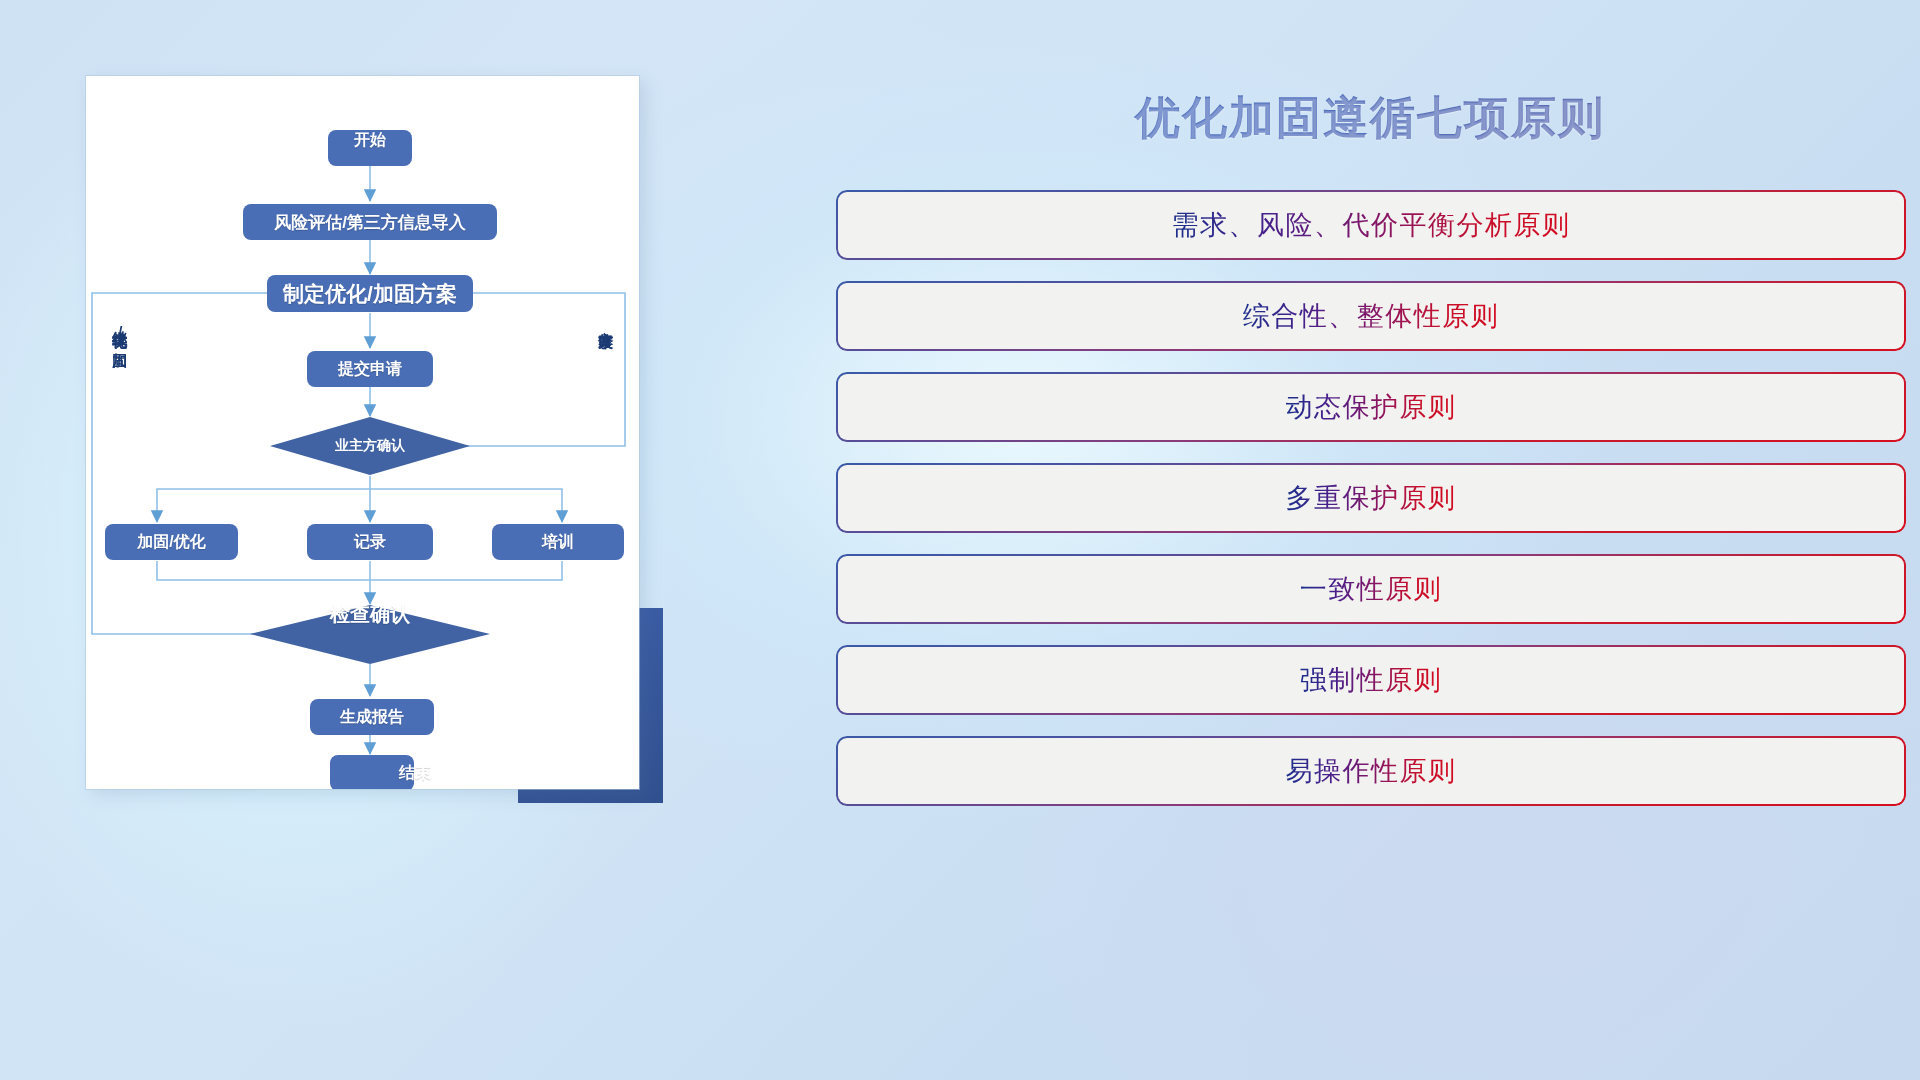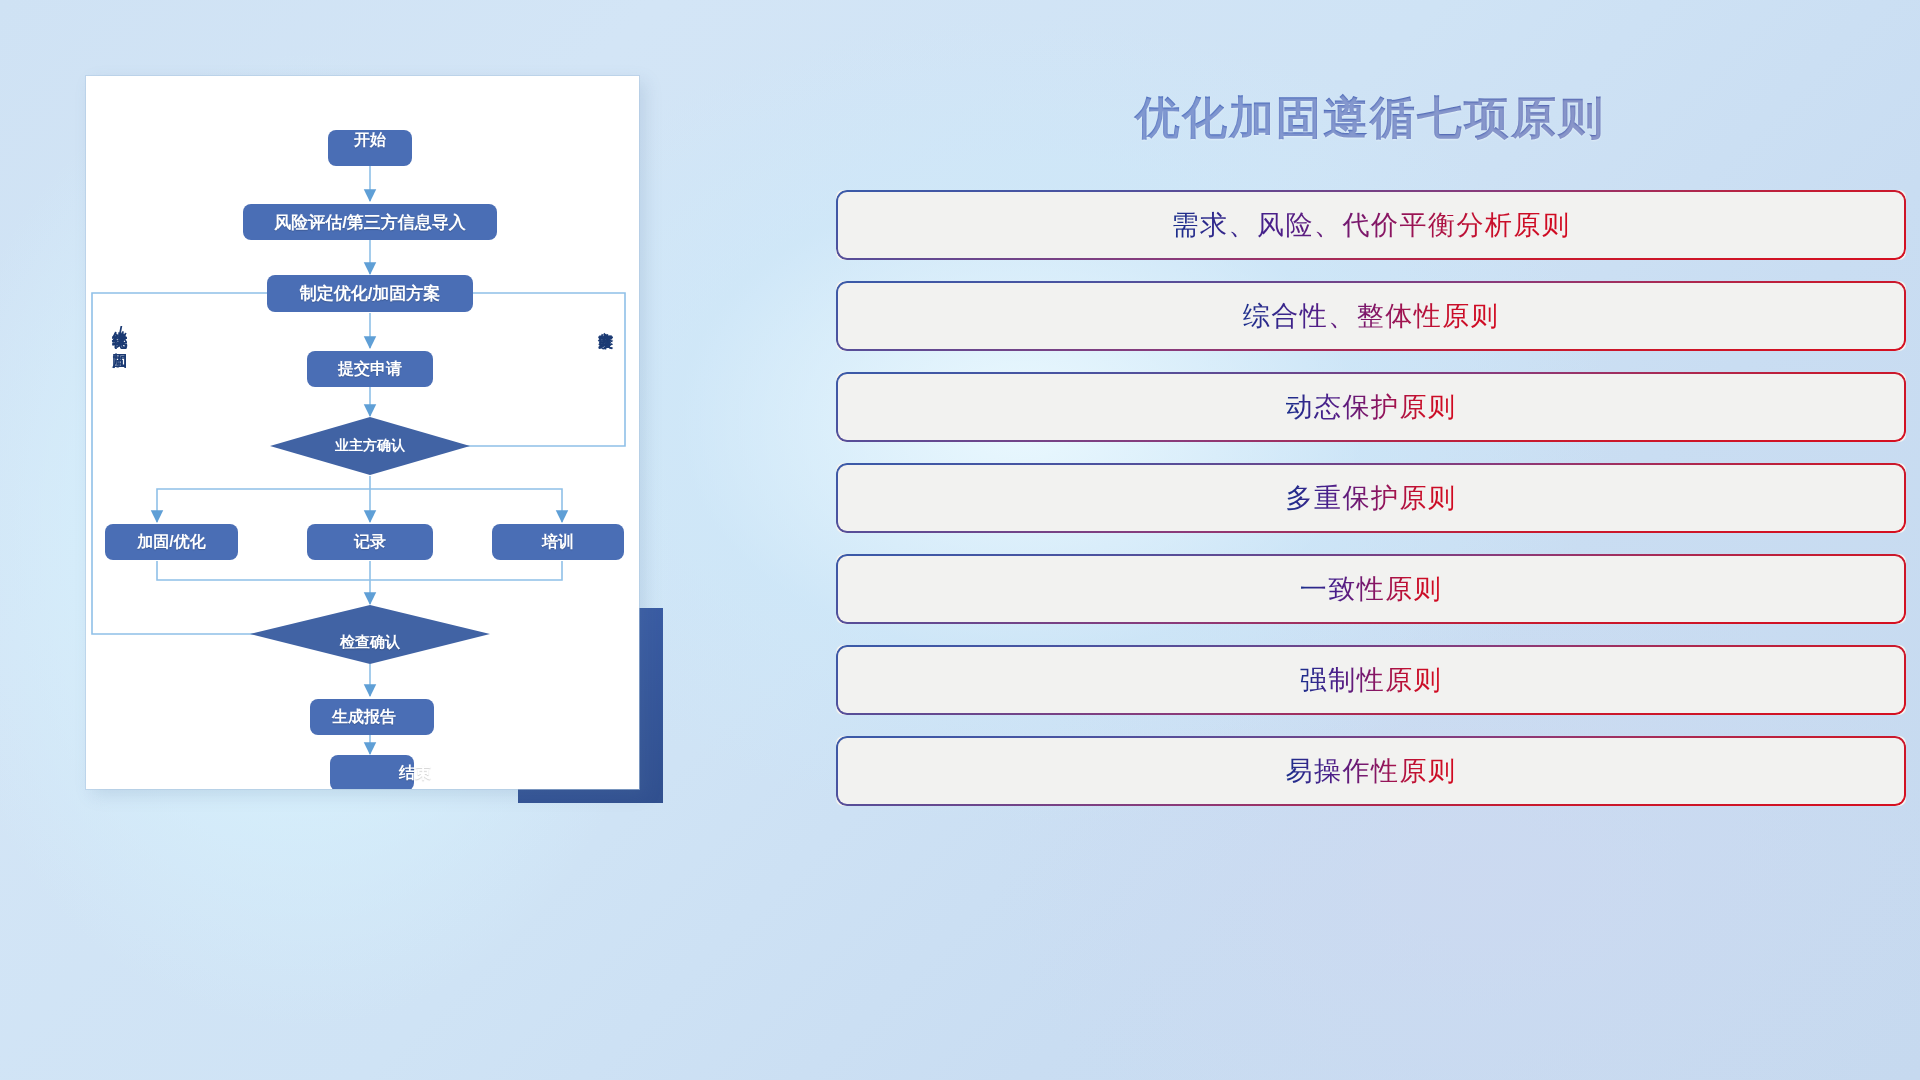--- a/index.html
+++ b/index.html
@@ -67,21 +67,21 @@
     text-shadow: 0 1px 2px rgba(255,255,255,0.35);
   }
 
   #principle-list { position: absolute; left: 16px; top: 190px; width: 1070px; }
 
   .principle-row {
     position: relative;
     height: 70px;
     margin-bottom: 21px;
     background: #f2f2f0;
-    border-radius: 7px;
+    border-radius: 12px;
     display: flex; align-items: center; justify-content: center;
   }
   .principle-row::before {
     content: "";
     position: absolute; inset: 0;
     border-radius: 11px;
     padding: 2px;
     background: linear-gradient(168deg, #3a5aa8 0%, #4a53a0 18%, #8b3a79 48%, #c81a2e 72%, #d50f20 100%);
     -webkit-mask: linear-gradient(#000 0 0) content-box, linear-gradient(#000 0 0);
     -webkit-mask-composite: xor; mask-composite: exclude;
@@ -154,35 +154,35 @@
         <polygon points="284,529 404,558 284,588 164,558" fill="#4163a4"></polygon>
         <rect x="224" y="623" width="124" height="36" rx="8" fill="#4a6eb5"></rect>
         <rect x="244" y="679" width="84" height="36" rx="8" fill="#4a6eb5"></rect>
       </g>
     </svg>
 
     <div class="fl-label" style="left:242px; top:54px; width:84px; height:20px; font-size:16px;">开始</div>
 
     <div class="fl-label" style="left:157px; top:128px; width:254px; height:36px; font-size:17px;">风险评估/第三方信息导入</div>
 
-    <div class="fl-label" style="left:181px; top:199px; width:206px; height:37px; font-size:17px;">制定优化/加固方案</div>
+    <div class="fl-label" style="left:181px; top:199px; width:206px; height:37px; font-size:21px;">制定优化/加固方案</div>
 
     <div class="fl-label" style="left:221px; top:275px; width:126px; height:36px; font-size:16px;">提交申请</div>
 
     <div class="fl-label" style="left:214px; top:352px; width:140px; height:36px; font-size:14px; text-shadow:none;">业主方确认</div>
 
     <div class="fl-label" style="left:19px; top:448px; width:133px; height:36px; font-size:16px;">加固/优化</div>
 
     <div class="fl-label" style="left:221px; top:448px; width:126px; height:36px; font-size:16px;">记录</div>
 
     <div class="fl-label" style="left:406px; top:448px; width:132px; height:36px; font-size:16px;border-radius:7px;">培训</div>
 
-    <div class="fl-label" style="left:224px; top:548px; width:120px; height:36px; font-size:15px;">检查确认</div>
-
-    <div class="fl-label" style="left:216px; top:623px; width:124px; height:36px; font-size:16px;">生成报告</div>
+    <div class="fl-label" style="left:224px; top:520px; width:120px; height:36px; font-size:20px;">检查确认</div>
+
+    <div class="fl-label" style="left:224px; top:623px; width:124px; height:36px; font-size:16px;">生成报告</div>
 
     <div class="fl-label" style="left:244px; top:679px; width:84px; height:36px; font-size:16px;margin-left:43px;">结束</div>
 
     <div class="vert-label" style="left:26px; top:243px;">继续优化/加固</div>
 
     <div class="vert-label" style="left:512px; top:243px;">方案修改</div>
   </div>
 </div>
 
 <div id="right-panel">

